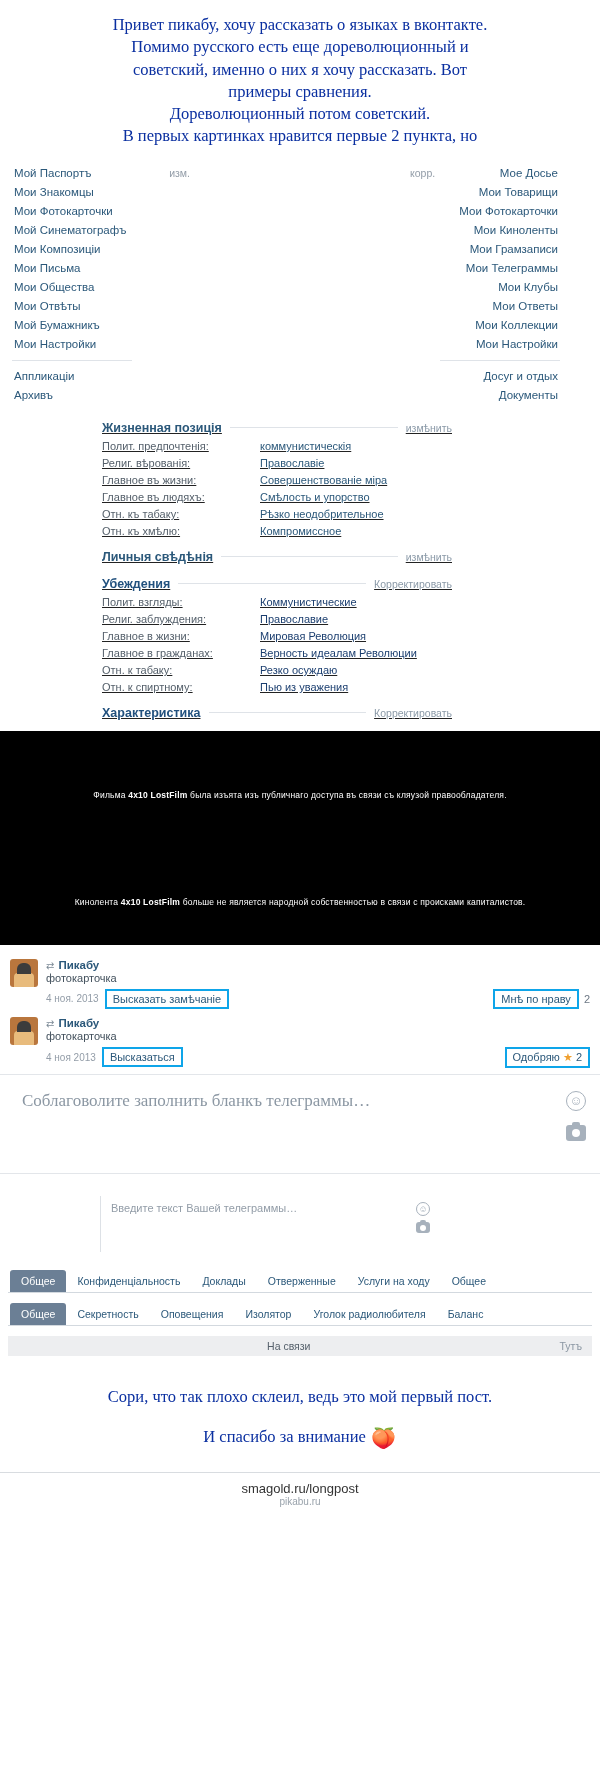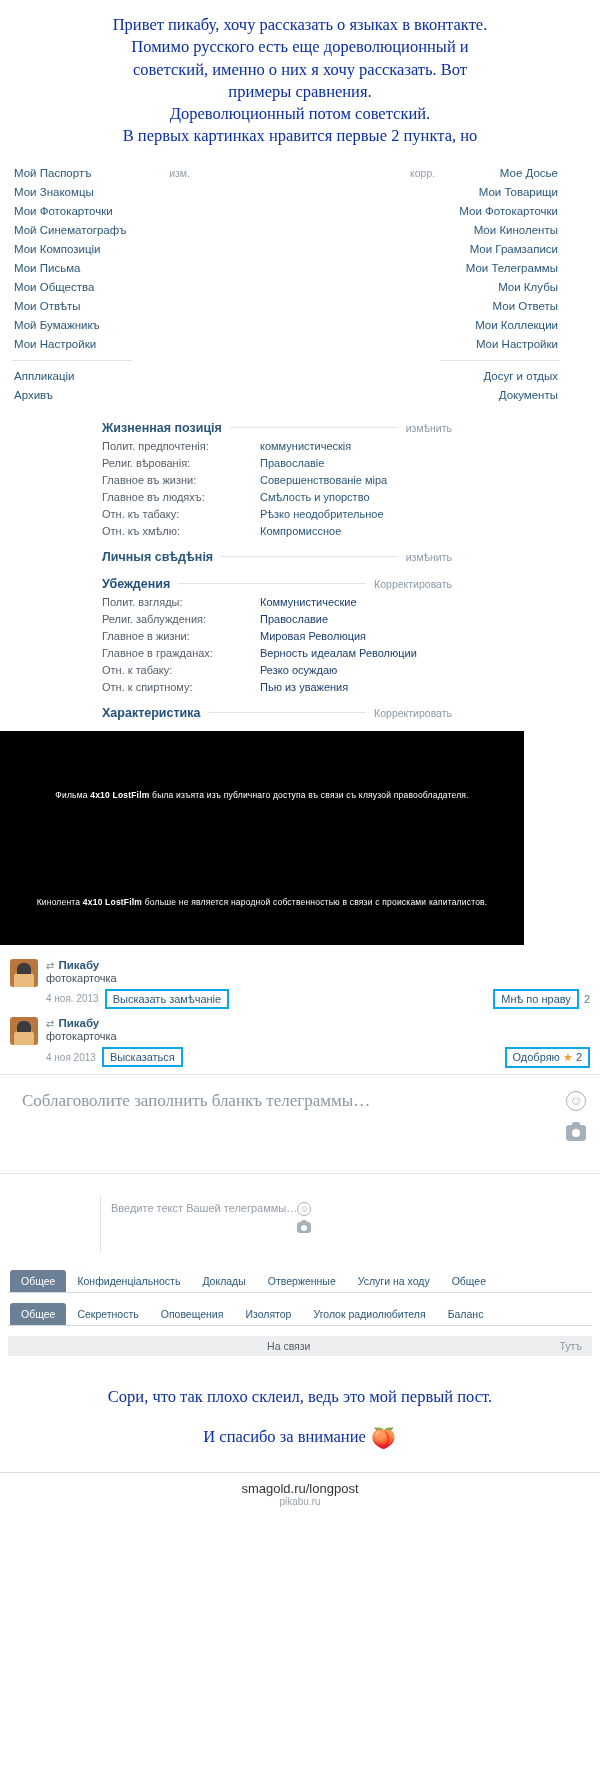--- a/index.html
+++ b/index.html
@@ -43,21 +43,21 @@
   .menu-sep {
     border-top: 1px solid #dfe3e8;
     margin: 6px 0 6px 0;
     width: 120px;
   }
   .menucol.right .menu-sep { margin-left: auto; width: 120px;}
   .menu-row.plain { display: block; }
 
   
   .info-wrap { padding: 6px 12px 4px 12px; }
-  .info-block { margin: 0 0 4px 90px; width: 350px; }
+  .info-block { margin: 0 0 4px 90px; width: 350px; text-decoration: underline; }
   .block-title {
     display: flex;
     align-items: center;
     font-size: 12.5px;
     font-weight: bold;
     color: #2b587a;
     padding: 6px 0 3px 0;
   }
   .block-title .tline {
     flex: 1;
@@ -77,21 +77,21 @@
   }
   .info-row .k { width: 158px; color: #55606b; }
   .info-row .v { color: #2b587a; }
   .info-row.bold .v { color: #1b3e6f; }
   .block-title.bold2 { color: #22517e; }
 
   
   .banner {
     background: #000;
     color: #fff;
-    width: 524px;
+    width: 600px;
     display: flex;
     align-items: center;
     justify-content: center;
     text-align: center;
     font-size: 8.5px;
     letter-spacing: .2px;
   }
   .banner.one { height: 128px; }
   .banner.two { height: 86px; }
   .banner b { color: #fff; }
@@ -175,21 +175,21 @@
     content:""; position:absolute; left:6px; top:-3px;
     width:8px; height:4px; border-radius:2px 2px 0 0; background:#a7b1bc;
   }
   .msgbox-small {
     margin: 22px 0 18px 100px;
     width: 330px;
     border-left: 1px solid #dde1e6;
     padding: 6px 0 6px 10px;
     display: flex;
     align-items: flex-start;
-    justify-content: flex-start;
+    justify-content: space-between;
     min-height: 56px;
   }
   .msgbox-small .ph { font-size: 11px; color: #939da8; }
   .icons-col.sm { gap: 6px; }
   .circ-icon.sm { width: 14px; height: 14px; font-size: 9px; }
   .cam-icon.sm { width: 14px; height: 11px; }
   .cam-icon.sm::before { left:4px; top:3px; width:6px;height:6px;}
   .cam-icon.sm::after { left:4px; top:-2px; width:6px;height:3px;}
 
   

